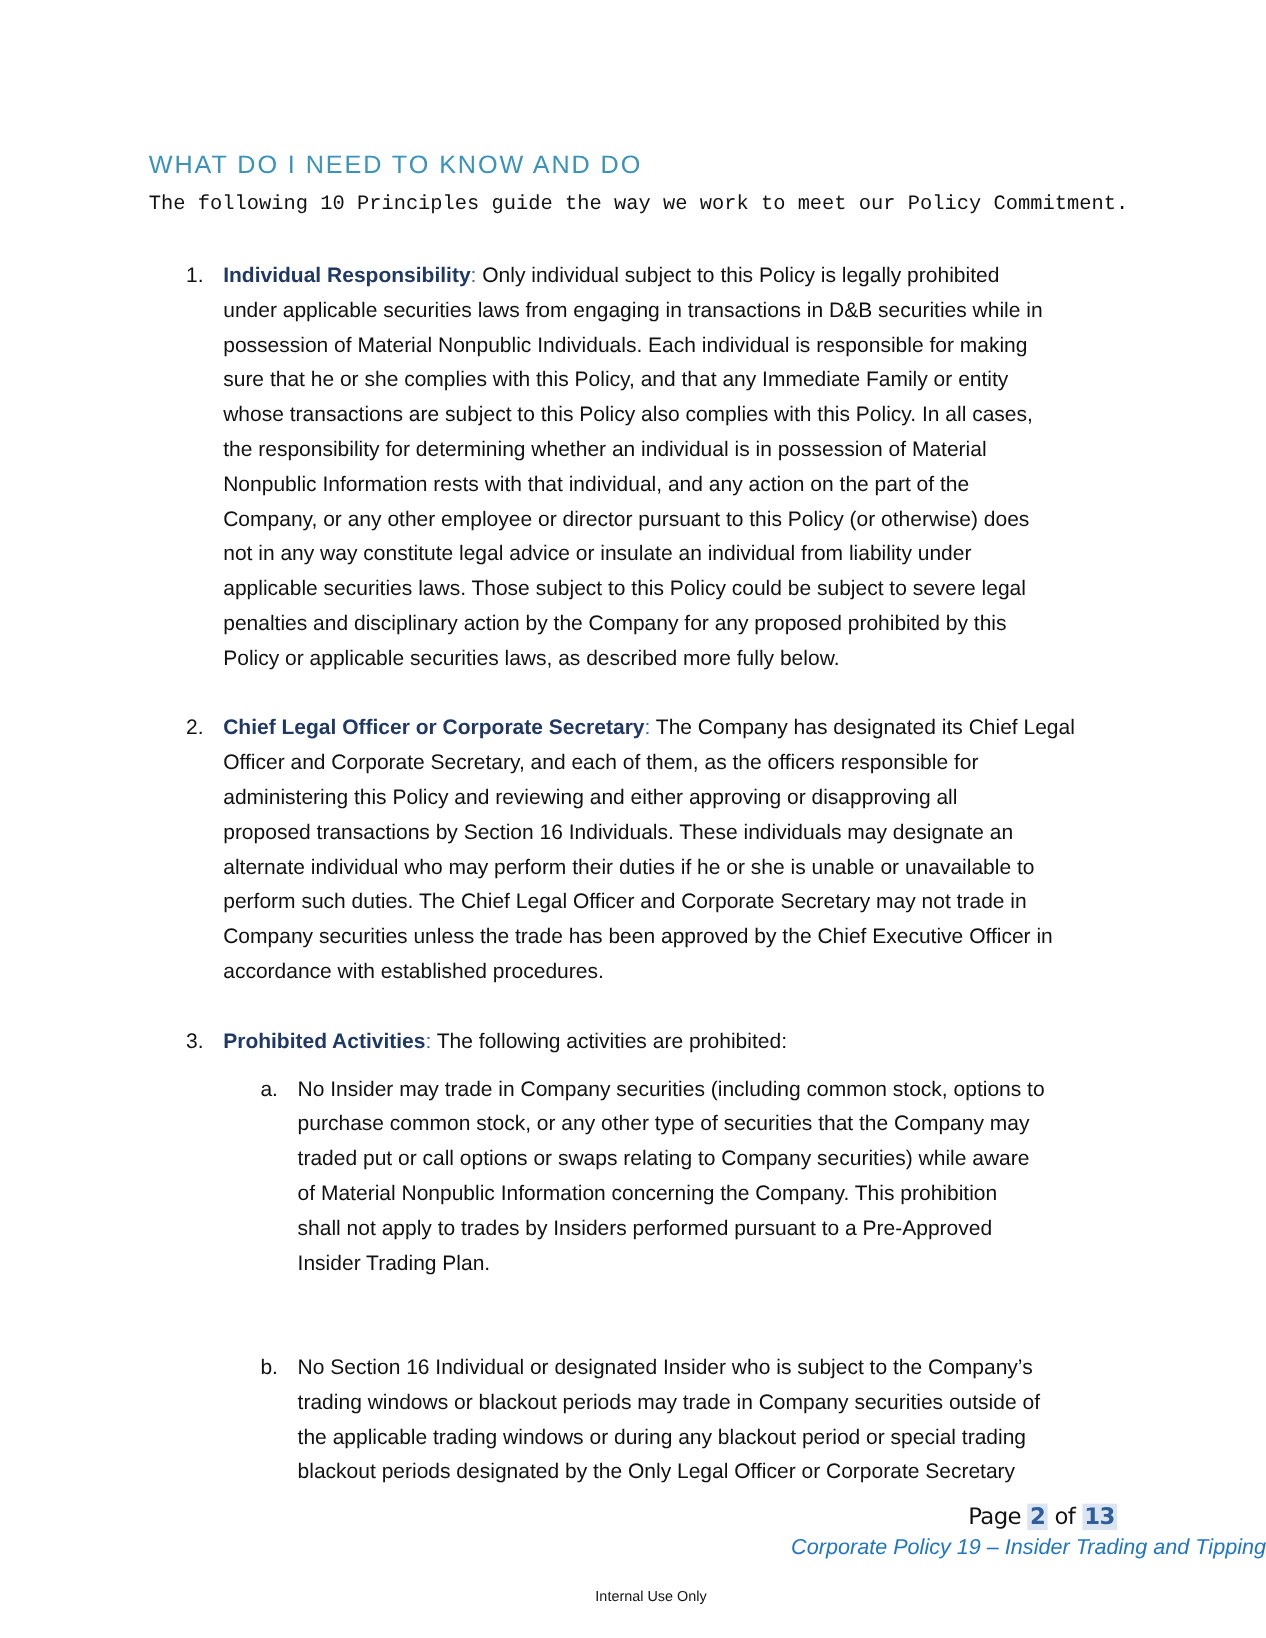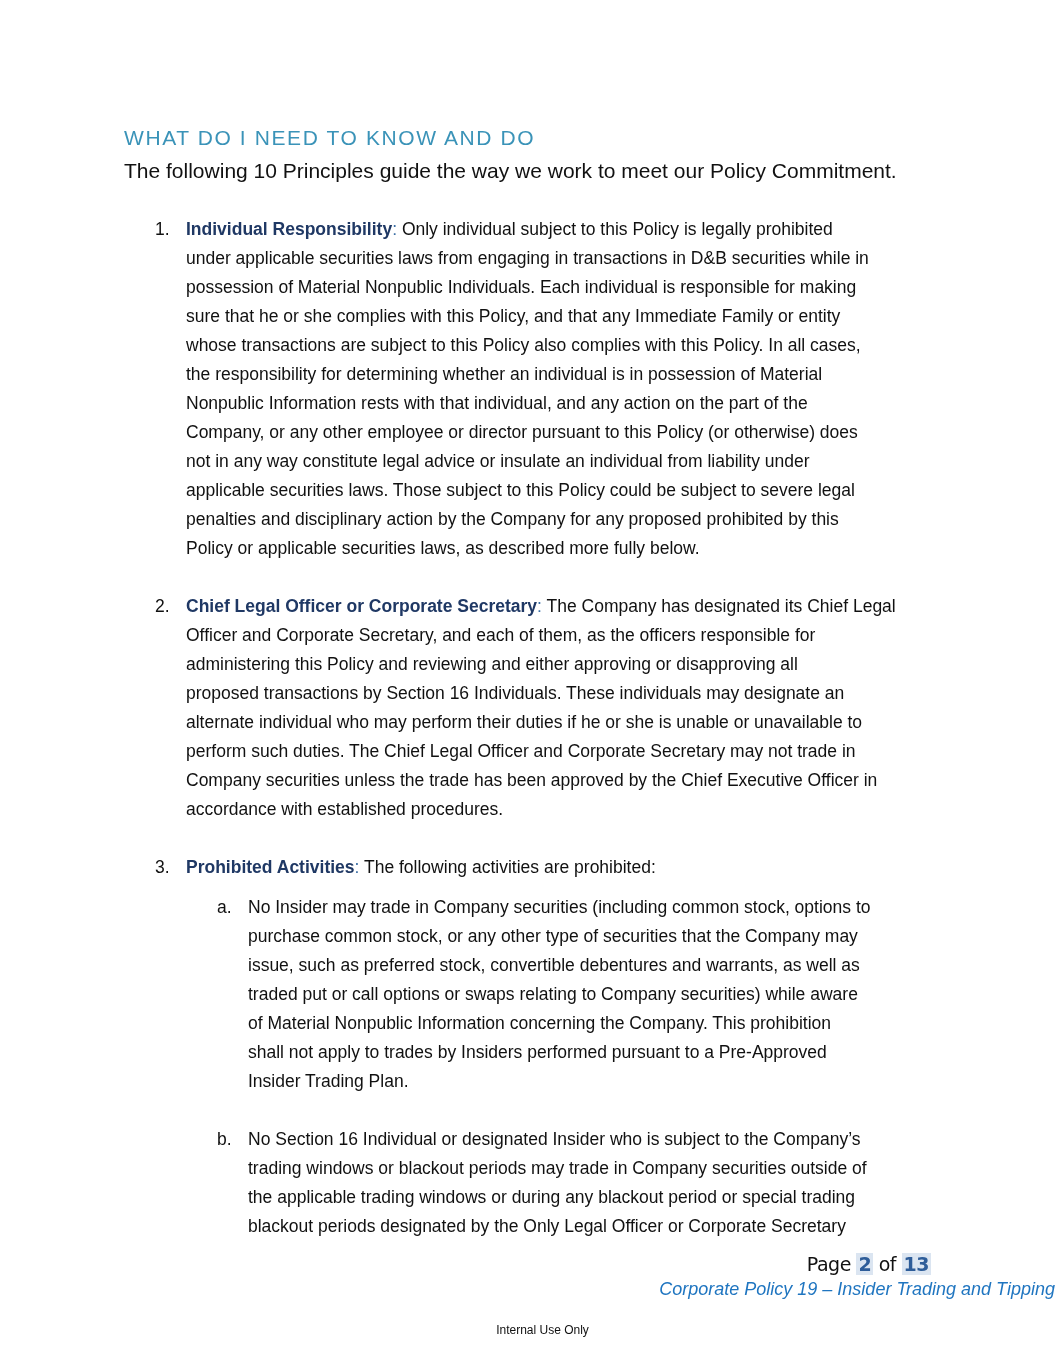--- a/index.html
+++ b/index.html
@@ -29,24 +29,25 @@
       letter-spacing: 1.6px;
       color: #3a93b8;
       font-weight: normal;
       margin: 0;
       white-space: nowrap;
     }
     .intro {
       position: absolute;
       left: 124px;
       top: 160px;
-      font-size: 21px;
+      font-size: 17px;
       line-height: 22px;
       white-space: nowrap;
       margin: 0;
+      font-family: Liberation Mono, monospace;
     }
     .item {
       position: absolute;
       left: 186px;
       width: 760px;
       font-size: 17.5px;
     }
     .line {
       height: 29px;
       line-height: 29px;
@@ -153,21 +154,20 @@
 
   <div class="item" style="top:853px;">
     <span class="num">3.</span>
     <span class="line"><span class="term">Prohibited Activities</span><span class="colon">:</span><span> The following activities are prohibited:</span></span>
   </div>
 
   <div class="sub" style="top:893px;">
     <span class="num">a.</span>
     <span class="line">No Insider may trade in Company securities (including common stock, options to</span>
     <span class="line">purchase common stock, or any other type of securities that the Company may</span>
-    <span class="line">issue, such as preferred stock, convertible debentures and warrants, as well as</span>
     <span class="line">traded put or call options or swaps relating to Company securities) while aware</span>
     <span class="line">of Material Nonpublic Information concerning the Company. This prohibition</span>
     <span class="line">shall not apply to trades by Insiders performed pursuant to a Pre-Approved</span>
     <span class="line">Insider Trading Plan.</span>
   </div>
 
   <div class="sub" style="top:1125px;">
     <span class="num">b.</span>
     <span class="line">No Section 16 Individual or designated Insider who is subject to the Company’s</span>
     <span class="line">trading windows or blackout periods may trade in Company securities outside of</span>

